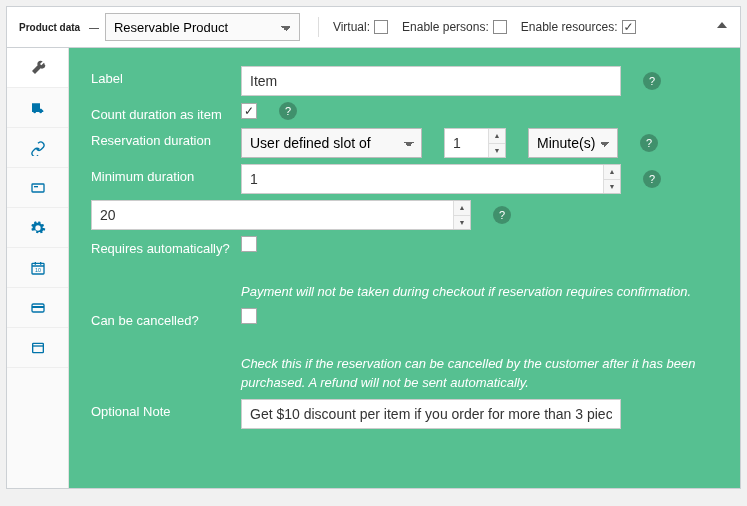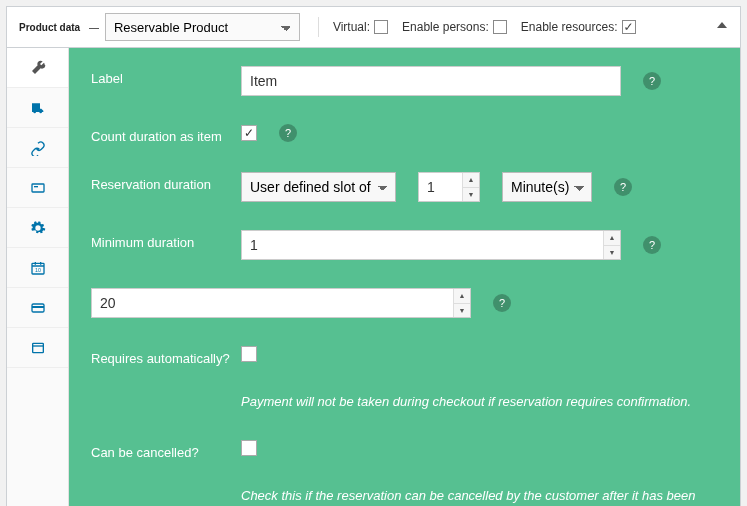--- a/index.html
+++ b/index.html
@@ -122,21 +122,21 @@
 
   .content {
     flex: 1;
     background: #56c091;
     padding: 18px 24px 18px 22px;
     color: #fff;
   }
   .row {
     display: flex;
     align-items: flex-start;
-    margin-bottom: 28px;
+    margin-bottom: 6px;
   }
   .row-label {
     width: 150px;
     padding-top: 5px;
     font-size: 13px;
     color: #fff;
   }
   .row-controls {
     flex: 1;
     display: flex;
@@ -330,21 +330,21 @@
         <div class="row-label">Count duration as item</div>
         <div class="row-controls">
           <span class="white-check checked"></span>
           <span class="help">?</span>
         </div>
       </div>
 
       <div class="row">
         <div class="row-label">Reservation duration</div>
         <div class="row-controls">
-          <select class="mini-select" style="width:155px">
+          <select class="mini-select" style="width:181px">
             <option>User defined slot of</option>
           </select>
           <span class="num-input-wrap">
             <input class="num-input" style="width: 62px;" value="1">
             <span class="spinners">
                 <div>▲</div>
                 <div>▼</div>
               </span>
           </span>
           <select class="mini-select" style="width:90px">

